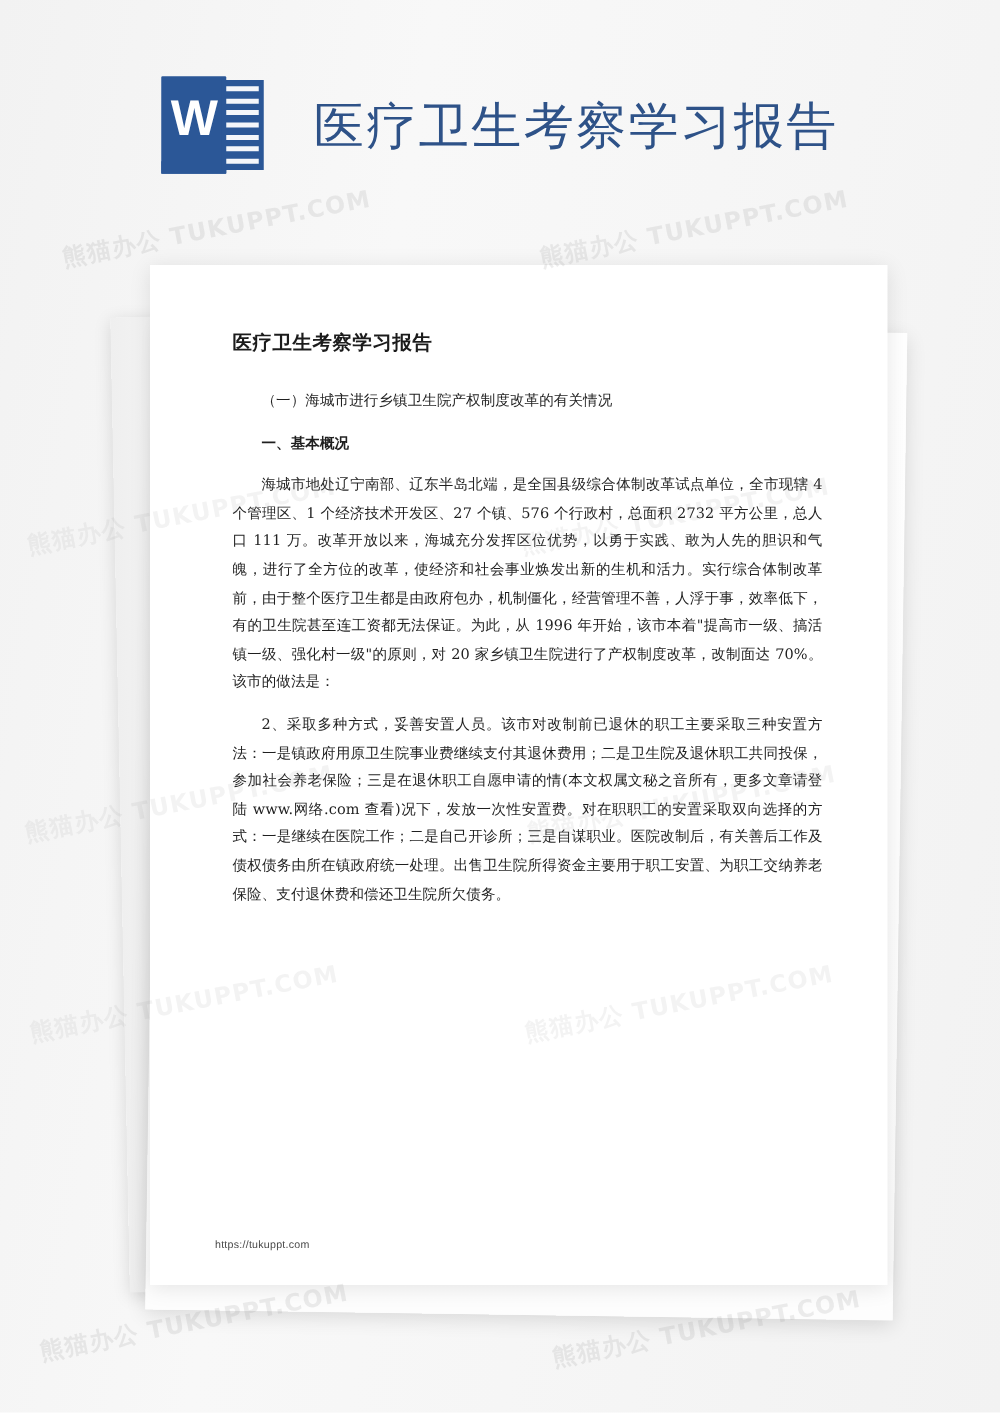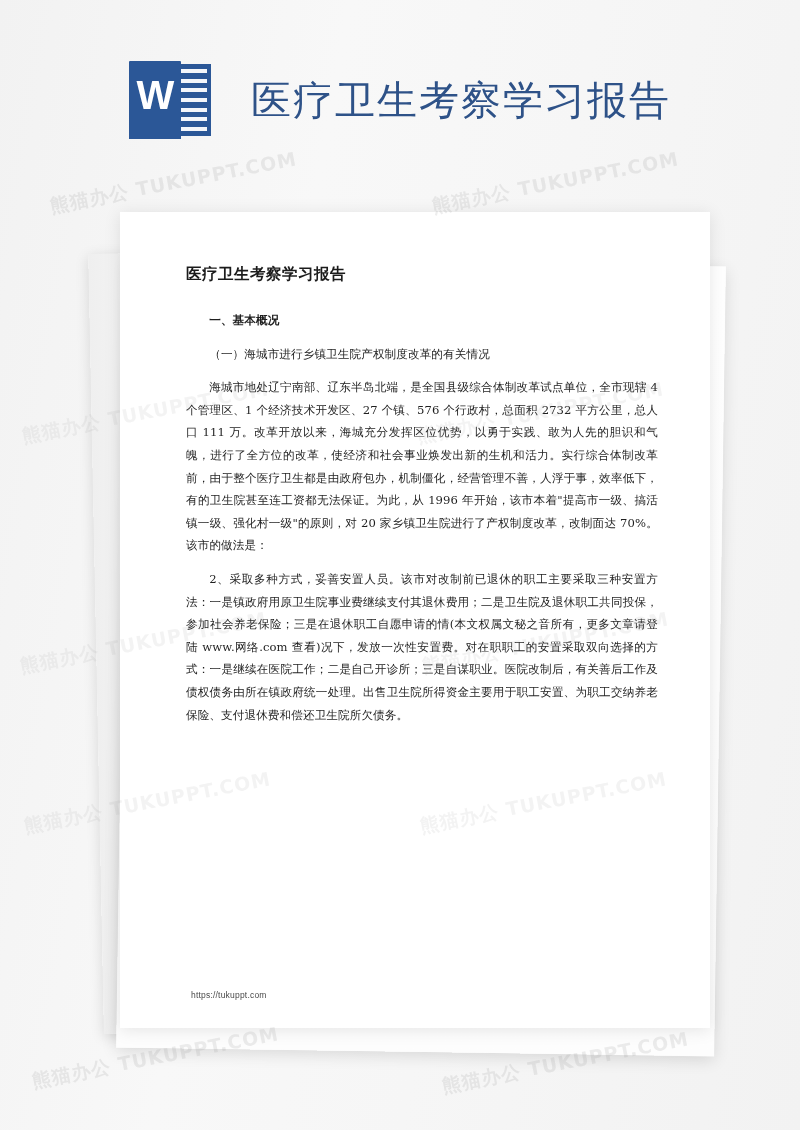--- a/index.html
+++ b/index.html
@@ -158,21 +158,21 @@
     letter-spacing: 0.1px;
   }
   .para.heading {
     font-weight: 700;
   }
   .para.sub {
     font-weight: 400;
   }
   .doc-footer {
     position: absolute;
-    left: 71px;
+    left: 52px;
     bottom: 28px;
     font-size: 8.5px;
     color: #4a4a4a;
     font-family: "Liberation Sans", sans-serif;
     letter-spacing: .2px;
   }
 
   
   .wm {
     position: absolute;
@@ -219,22 +219,22 @@
   <div class="header-title">医疗卫生考察学习报告</div>
 </div>
 
 <div class="sheet sheet-back-left"></div>
 <div class="sheet sheet-back-bottom"></div>
 <div class="sheet sheet-main"></div>
 
 <div class="doc-body">
   <div class="doc-title">医疗卫生考察学习报告</div>
 
+  <p class="para sub">（一）海城市进行乡镇卫生院产权制度改革的有关情况</p>
   <p class="para heading">一、基本概况</p>
-  <p class="para sub">（一）海城市进行乡镇卫生院产权制度改革的有关情况</p>
   <p class="para">海城市地处辽宁南部、辽东半岛北端，是全国县级综合体制改革试点单位，全市现辖 4 个管理区、1 个经济技术开发区、27 个镇、576 个行政村，总面积 2732 平方公里，总人口 111 万。改革开放以来，海城充分发挥区位优势，以勇于实践、敢为人先的胆识和气魄，进行了全方位的改革，使经济和社会事业焕发出新的生机和活力。实行综合体制改革前，由于整个医疗卫生都是由政府包办，机制僵化，经营管理不善，人浮于事，效率低下，有的卫生院甚至连工资都无法保证。为此，从 1996 年开始，该市本着"提高市一级、搞活镇一级、强化村一级"的原则，对 20 家乡镇卫生院进行了产权制度改革，改制面达 70%。该市的做法是：</p>
   <p class="para">2、采取多种方式，妥善安置人员。该市对改制前已退休的职工主要采取三种安置方法：一是镇政府用原卫生院事业费继续支付其退休费用；二是卫生院及退休职工共同投保，参加社会养老保险；三是在退休职工自愿申请的情(本文权属文秘之音所有，更多文章请登陆 www.网络.com 查看)况下，发放一次性安置费。对在职职工的安置采取双向选择的方式：一是继续在医院工作；二是自己开诊所；三是自谋职业。医院改制后，有关善后工作及债权债务由所在镇政府统一处理。出售卫生院所得资金主要用于职工安置、为职工交纳养老保险、支付退休费和偿还卫生院所欠债务。</p>
 
   <div class="doc-footer">https://tukuppt.com</div>
 </div>
 
 <div class="wm w1">熊猫办公 TUKUPPT.COM</div>
 <div class="wm w2">熊猫办公 TUKUPPT.COM</div>
 <div class="wm w3 light">熊猫办公 TUKUPPT.COM</div>
 <div class="wm w4 light">熊猫办公 TUKUPPT.COM</div>

